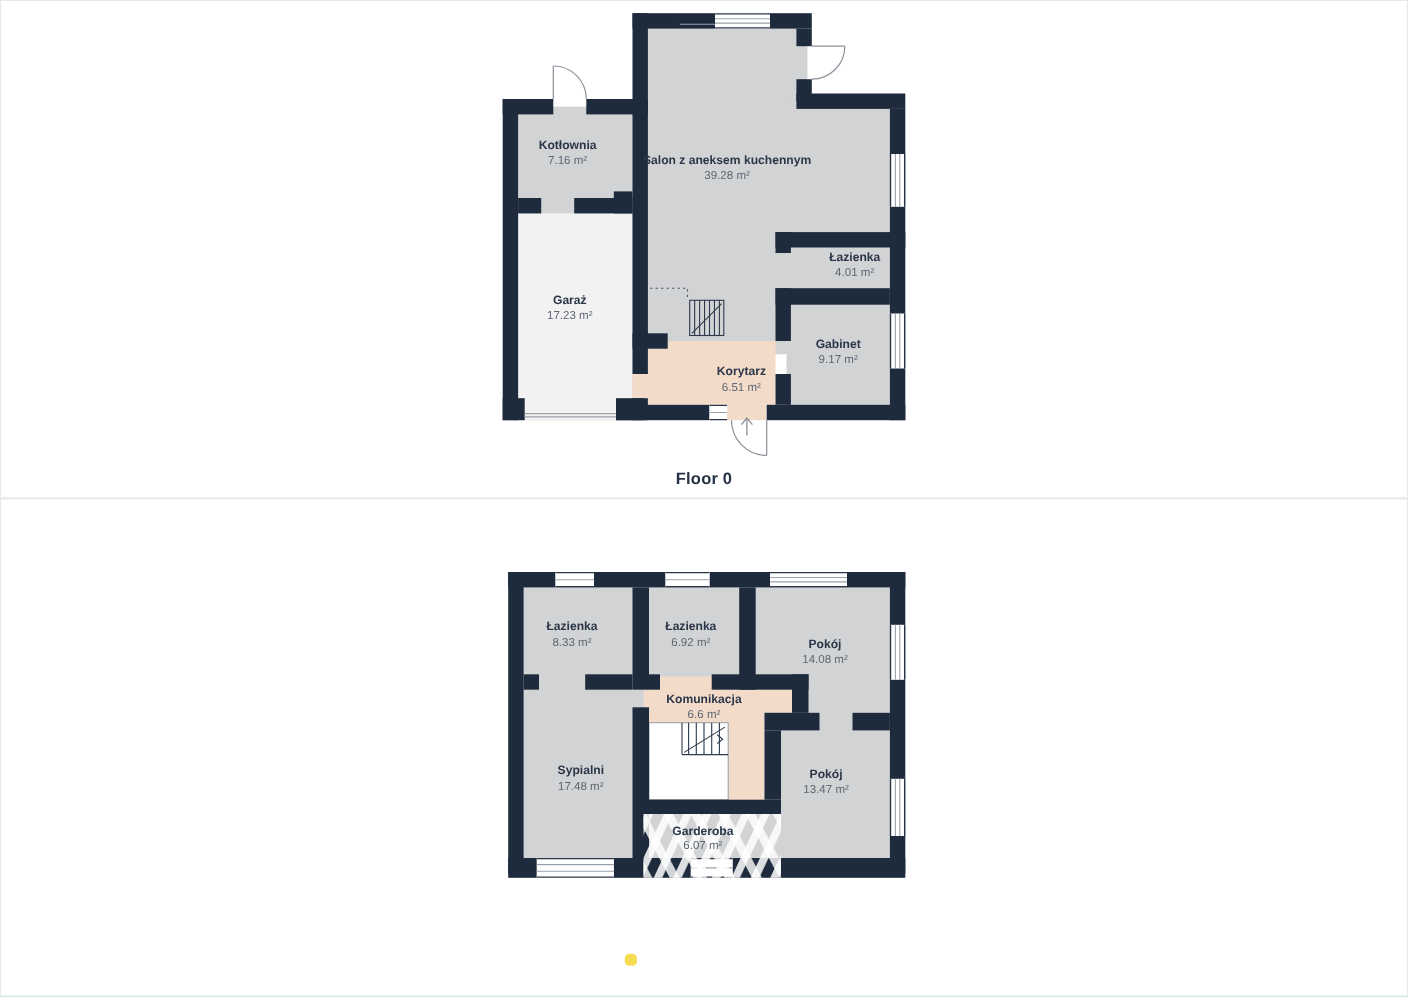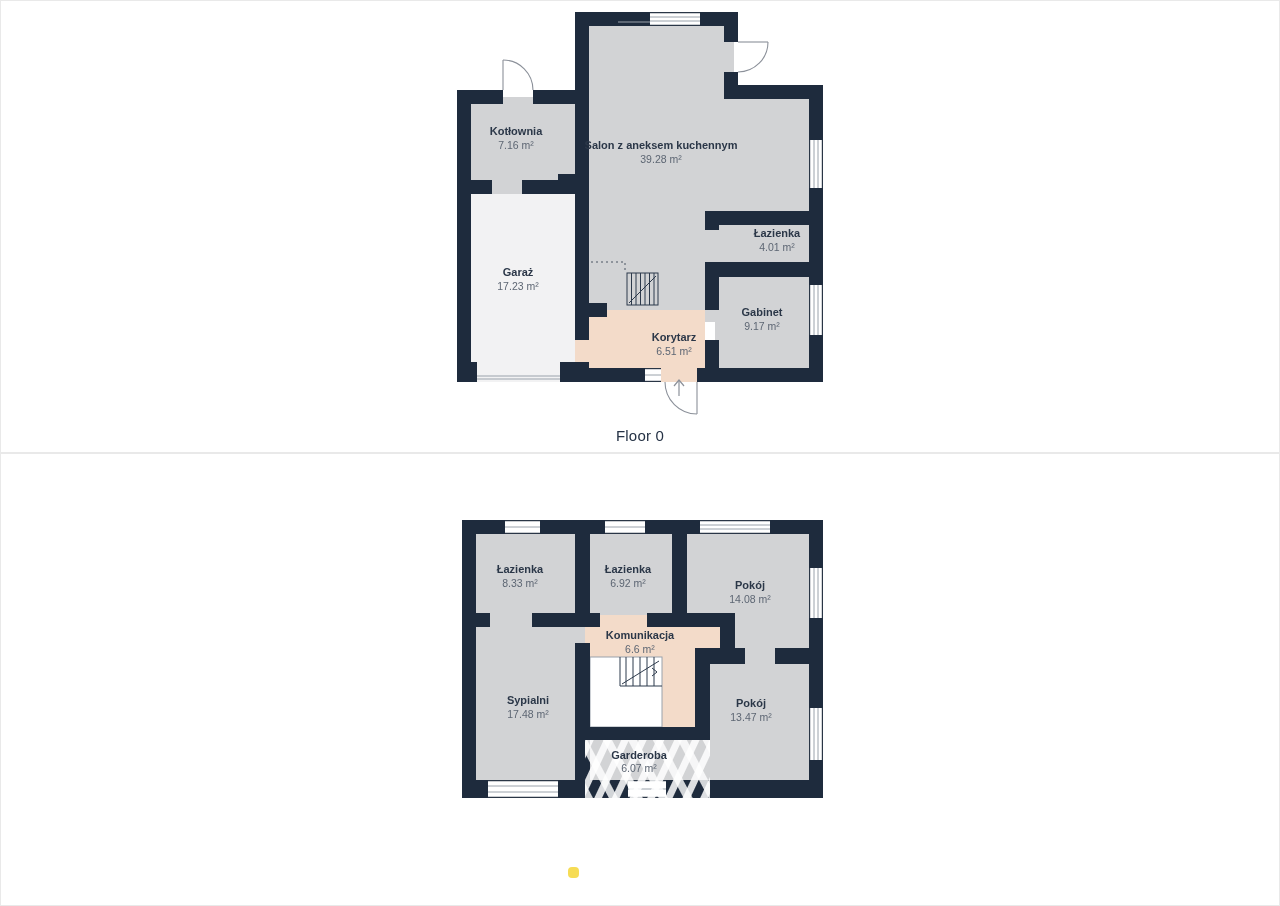--- a/index.html
+++ b/index.html
@@ -5,21 +5,21 @@
   html,body{margin:0;padding:0;background:#fff;}
   #page{position:relative;width:1280px;height:906px;background:#14b8a6;overflow:hidden;
         font-family:"Liberation Sans",sans-serif;}
   .panel{position:absolute;left:0;width:1278px;height:451px;background:#fff;border:1px solid #e9e9e9;}
   #panel-0{top:0;}
   #panel-1{top:453px;}
   .plan{position:absolute;}
   #plan-0{left:455px;top:10px;}
   #plan-1{left:460px;top:518px;}
   .floor-caption{position:absolute;left:0;width:1280px;text-align:center;
-                 font-size:15px;font-weight:400;color:#253245;letter-spacing:.2px;}
+                 font-size:15px;font-weight:700;color:#253245;letter-spacing:.2px;}
   #caption-0{top:427px;}
   #caption-1{top:875px;}
   #yellow-dot{position:absolute;left:568px;top:867px;width:11px;height:11px;
               border-radius:4px;background:#f6dc55;}
   svg text{font-family:"Liberation Sans",sans-serif;}
   .room-name{font-size:11px;font-weight:700;fill:#2b3748;text-anchor:middle;}
   .room-area{font-size:10.5px;font-weight:400;fill:#5d6673;text-anchor:middle;}
   .wall{fill:#1e2b3d;}
   .win{fill:#ffffff;}
   .win-edge{stroke:#2a3646;stroke-width:1.2;}

